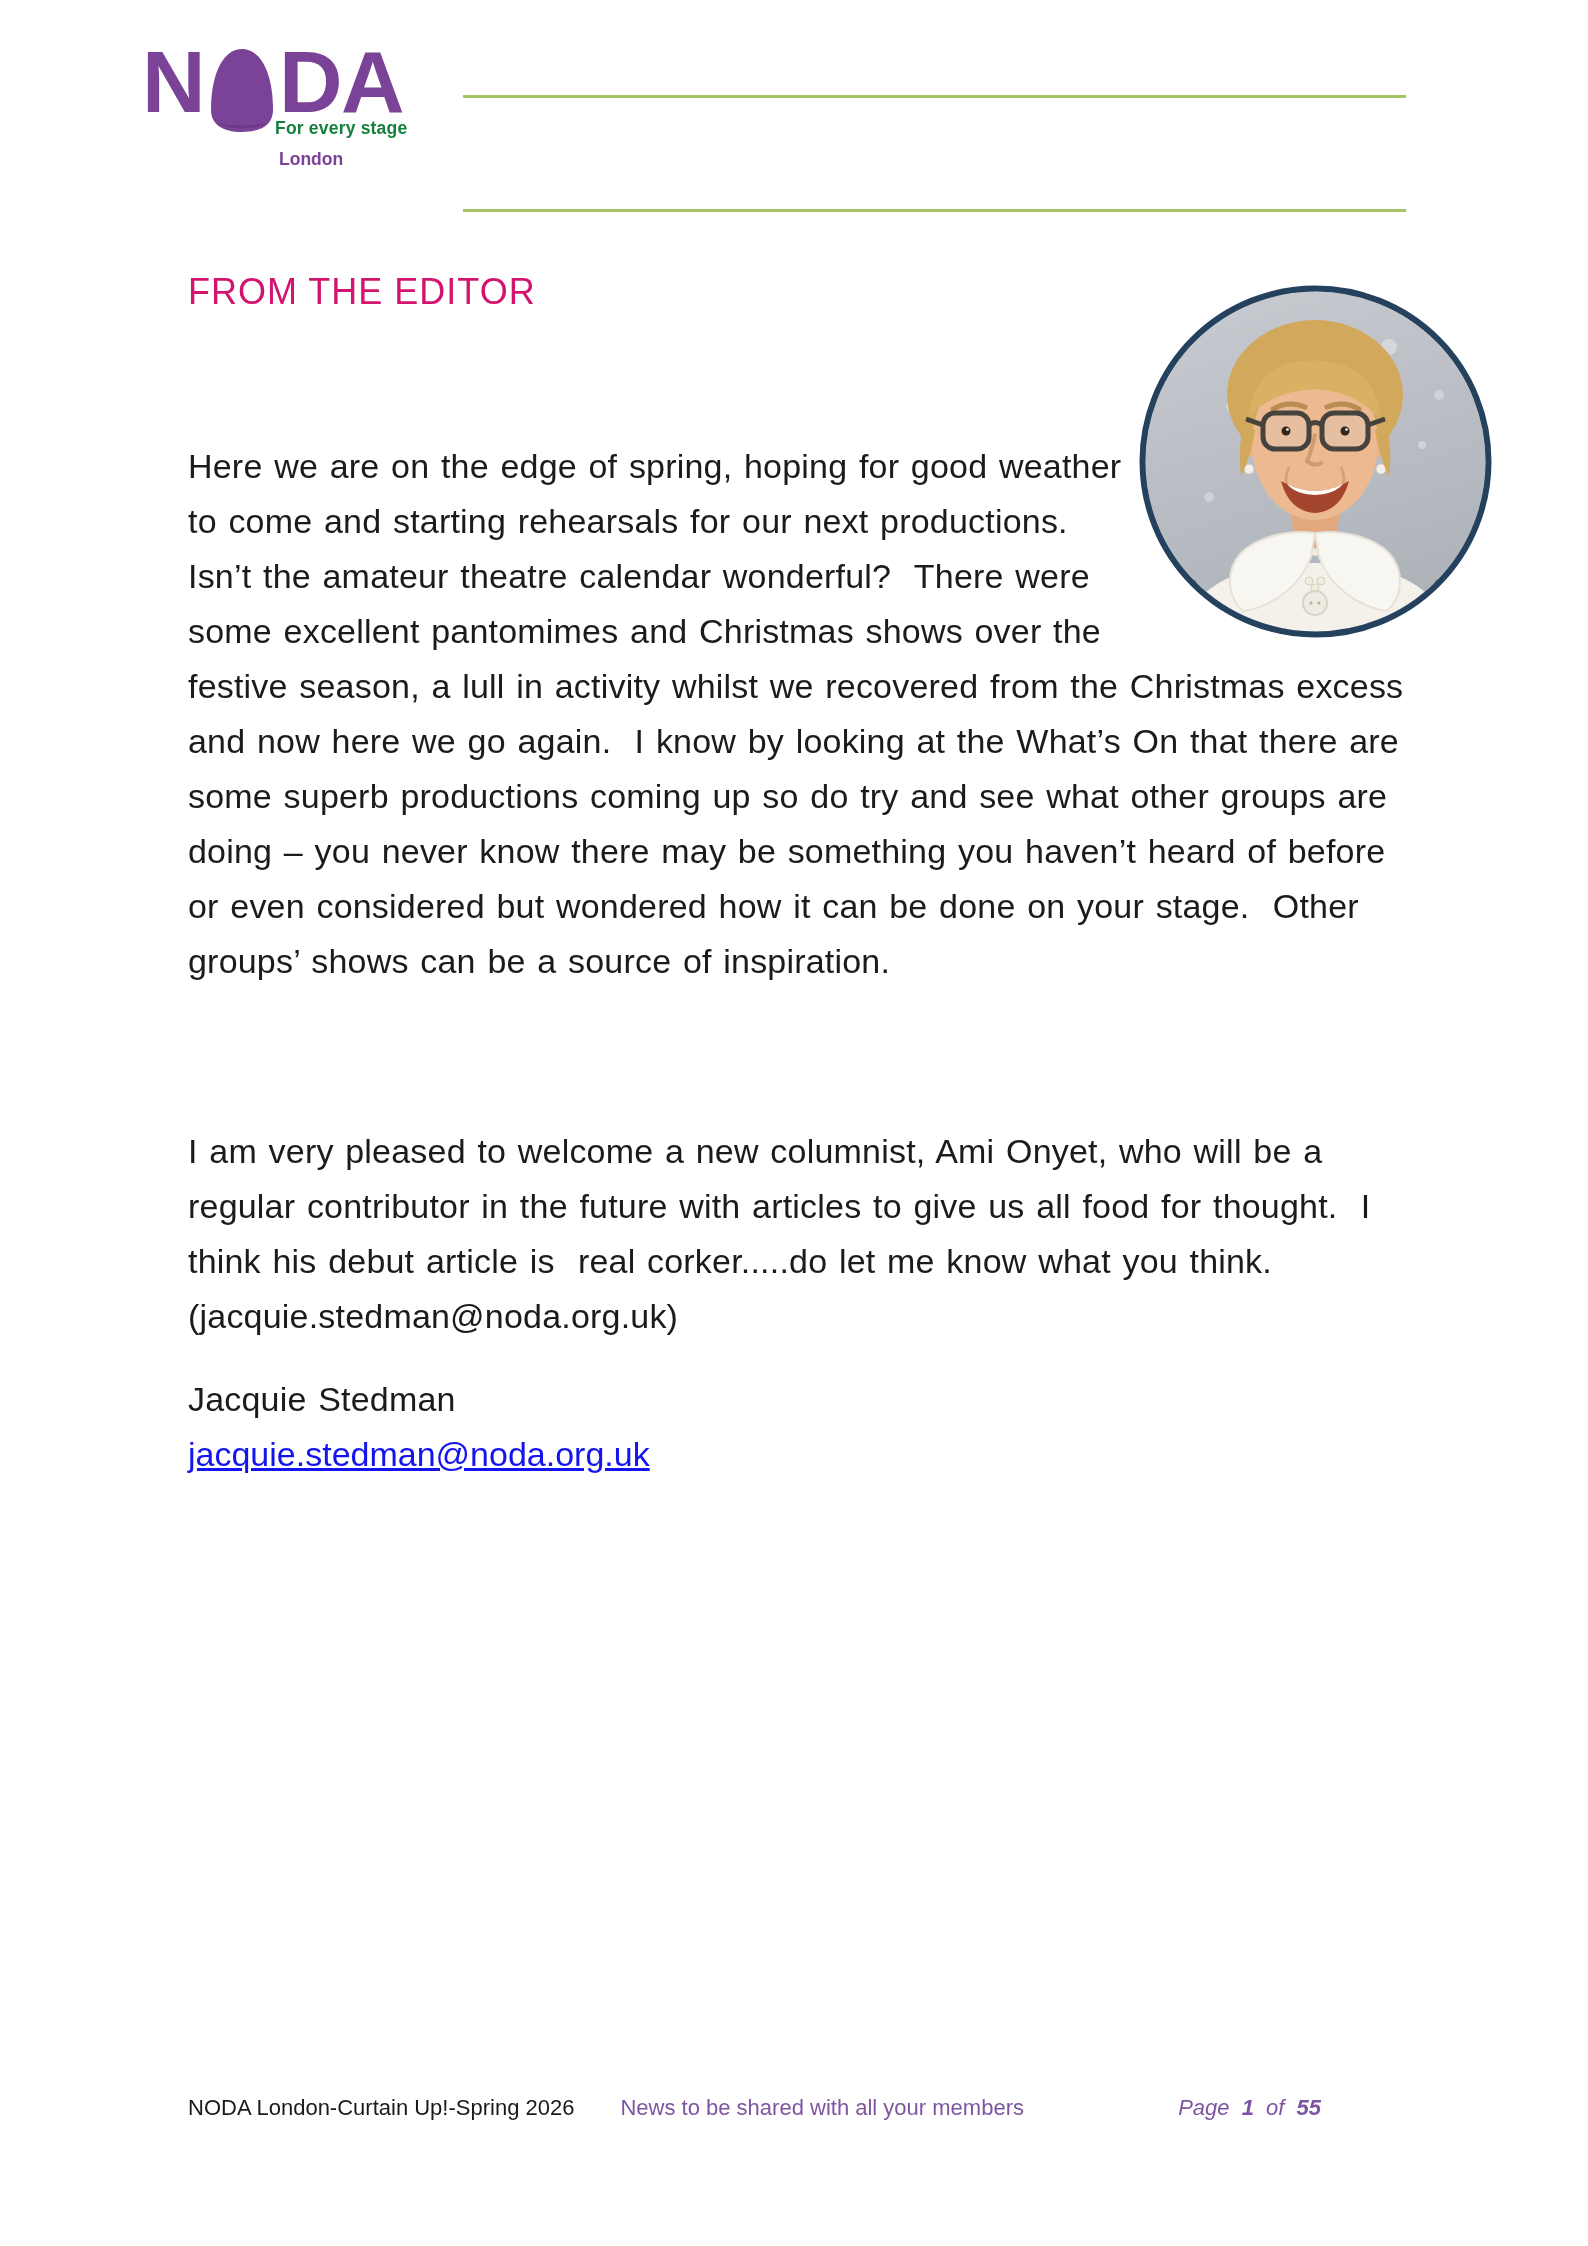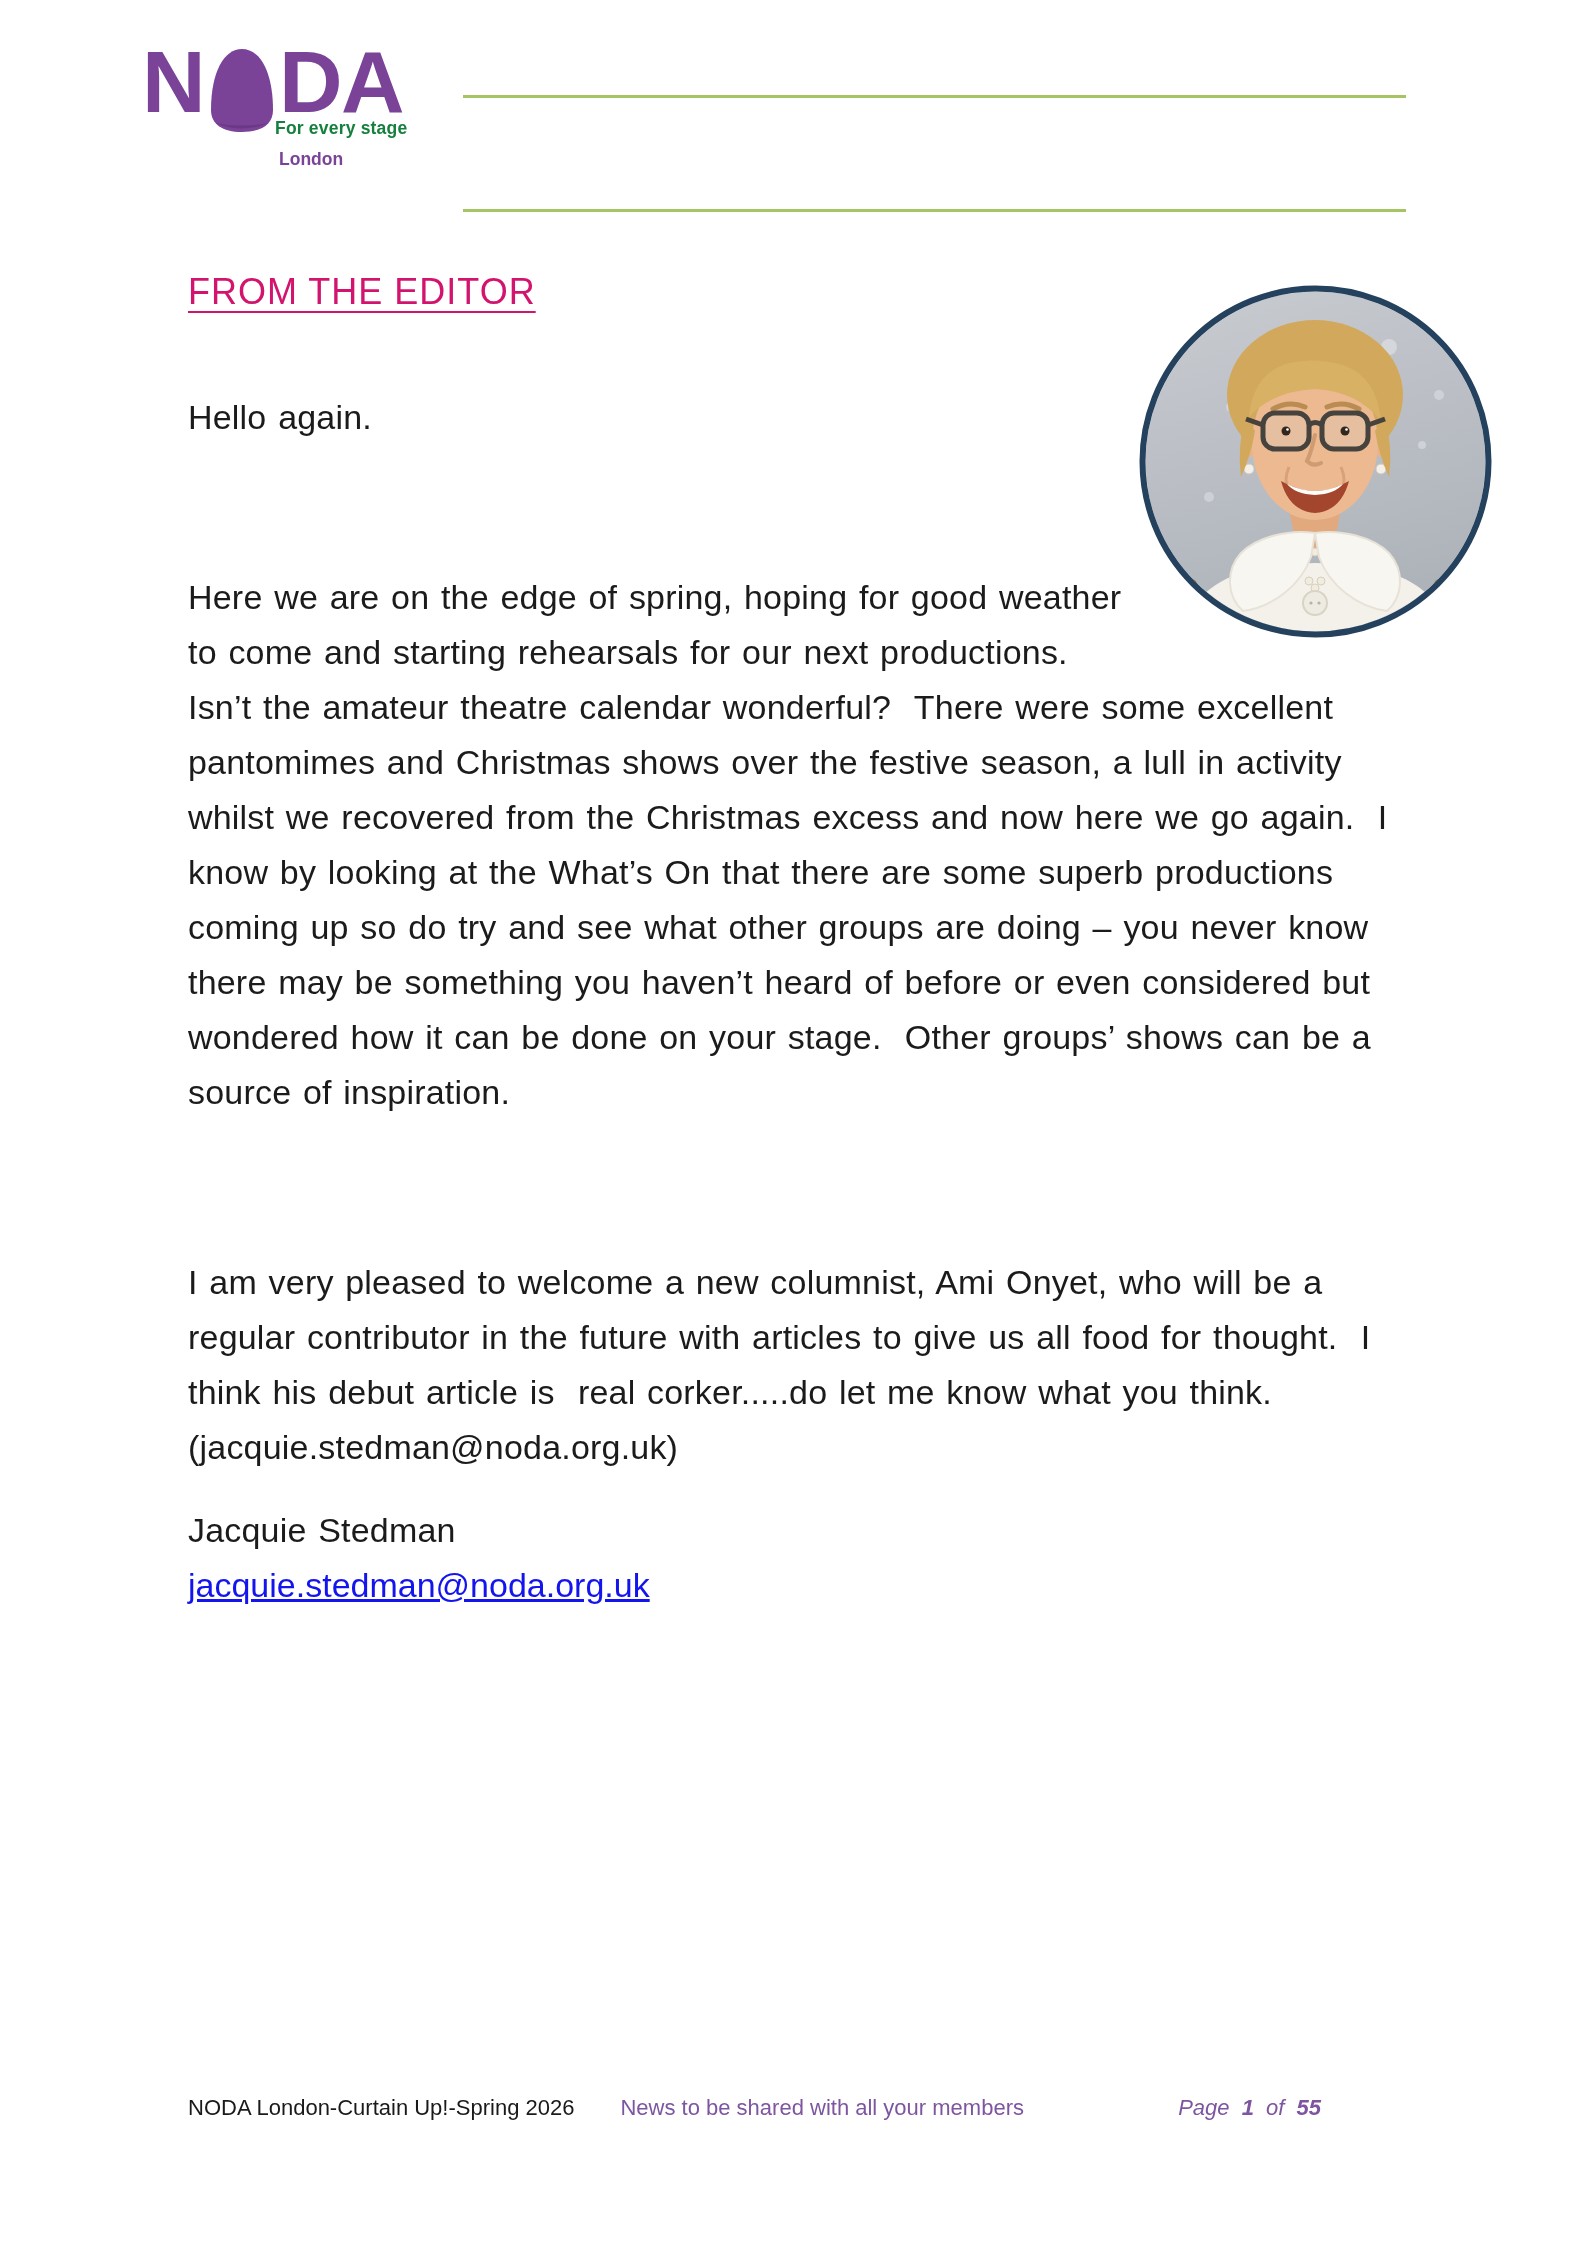--- a/index.html
+++ b/index.html
@@ -41,21 +41,20 @@
   
   .article {
     position: absolute; left: 188px; top: 270px; width: 1216px;
   }
   .wrap-spacer { float: right; width: 272px; height: 372px; }
 
   .editor-heading {
     margin: 0;
     font-size: 36px; font-weight: 400; letter-spacing: 1px;
     color: #d2146e;
-    text-decoration: underline;
     text-decoration-thickness: 2px;
     text-underline-offset: 7px;
     line-height: 44px;
   }
 
   .article p {
     margin: 0;
     font-size: 34px;
     line-height: 55px;
     letter-spacing: 0.2px;
@@ -112,21 +111,20 @@
   </div>
 
   <div class="rule rule-top"></div>
   <div class="rule rule-bottom"></div>
 
   <div class="article">
     <div class="wrap-spacer"></div>
 
     <h1 class="editor-heading">FROM THE EDITOR</h1>
 
-    <p class="p-greeting">Hello again.</p>
 
     <p class="p-body1">Here we are on the edge of spring, hoping for good weather to come and starting rehearsals for our next productions.   Isn’t the amateur theatre calendar wonderful?  There were some excellent pantomimes and Christmas shows over the festive season, a lull in activity whilst we recovered from the Christmas excess and now here we go again.  I know by looking at the What’s On that there are some superb productions coming up so do try and see what other groups are doing – you never know there may be something you haven’t heard of before or even considered but wondered how it can be done on your stage.  Other groups’ shows can be a source of inspiration.</p>
 
     <p class="p-body2">I am very pleased to welcome a new columnist, Ami Onyet, who will be a regular contributor in the future with articles to give us all food for thought.  I think his debut article is  real corker.....do let me know what you think. (jacquie.stedman@noda.org.uk)</p>
 
 
     <p class="p-signame">Jacquie Stedman</p>
 
     <div class="sig-email-line">
       <a>jacquie.stedman@noda.org.uk</a>

